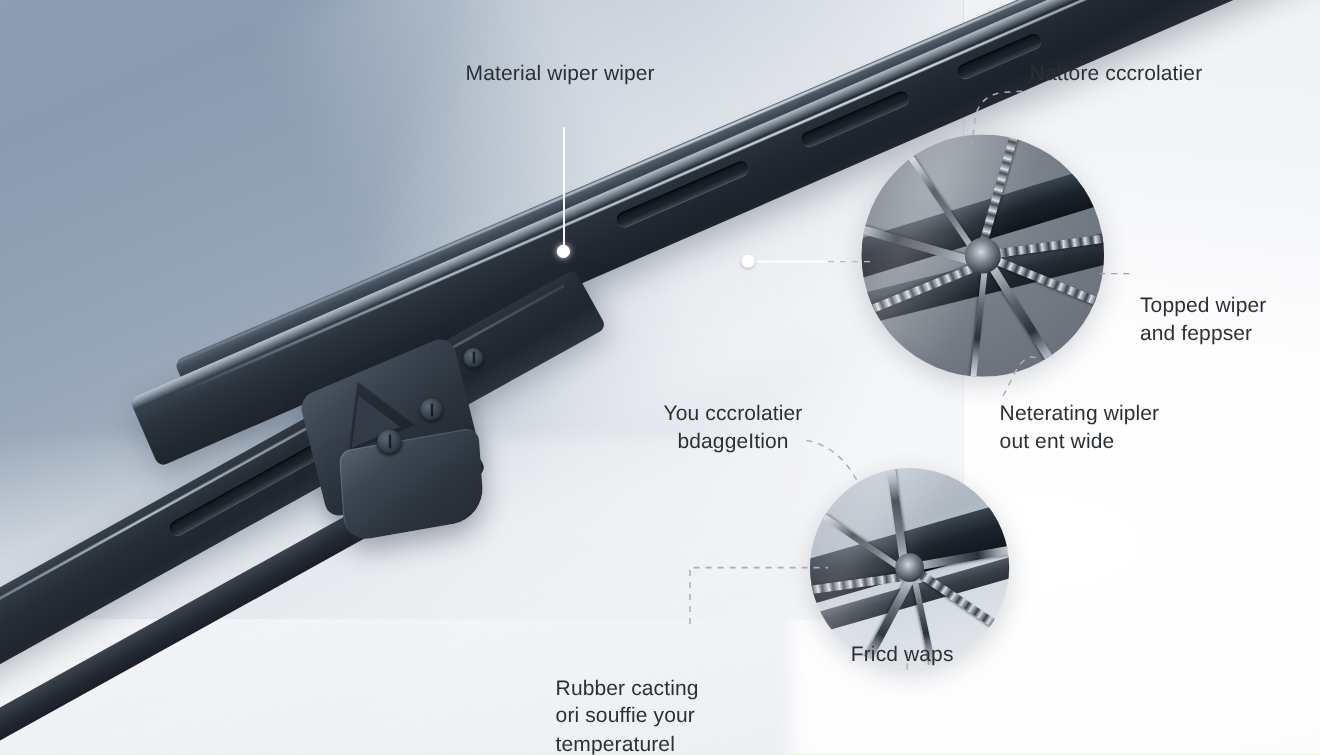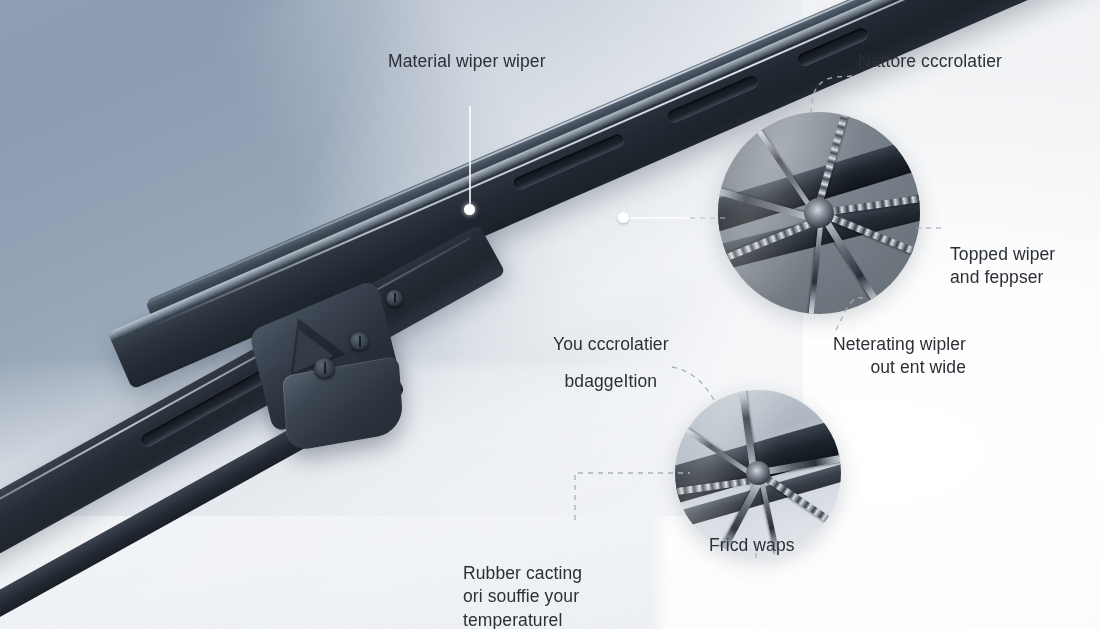--- a/index.html
+++ b/index.html
@@ -317,23 +317,23 @@
     color: #2b3036;
     font-size: 17.5px;
     line-height: 1.33;
     letter-spacing: 0.1px;
     white-space: nowrap;
   }
   .lbl-material { left: 388px; top: 50px; text-align: left; }
   .lbl-material .l2 { text-align: center; }
   .lbl-nattore   { left: 858px; top: 50px; }
   .lbl-topped    { left: 950px; top: 219px; margin-top: 24px; }
-  .lbl-neterating{ left: 833px; top: 333px; text-align: right; }
+  .lbl-neterating{ left: 833px; top: 333px; }
   .lbl-temperature{ left: 553px; top: 333px; }
-  .lbl-temperature .l2 { text-align: center; margin-top: 14px; }
+  .lbl-temperature .l2 { text-align: center; }
   .lbl-rubber    { left: 463px; top: 522px; margin-top: 40px; }
   .lbl-fricd     { left: 709px; top: 534px; }
 
   .dot {
     position: absolute;
     width: 11px; height: 11px;
     border-radius: 50%;
     background: #ffffff;
     box-shadow: 0 0 5px rgba(255,255,255,0.85), 0 1px 3px rgba(30,40,55,0.45);
   }

